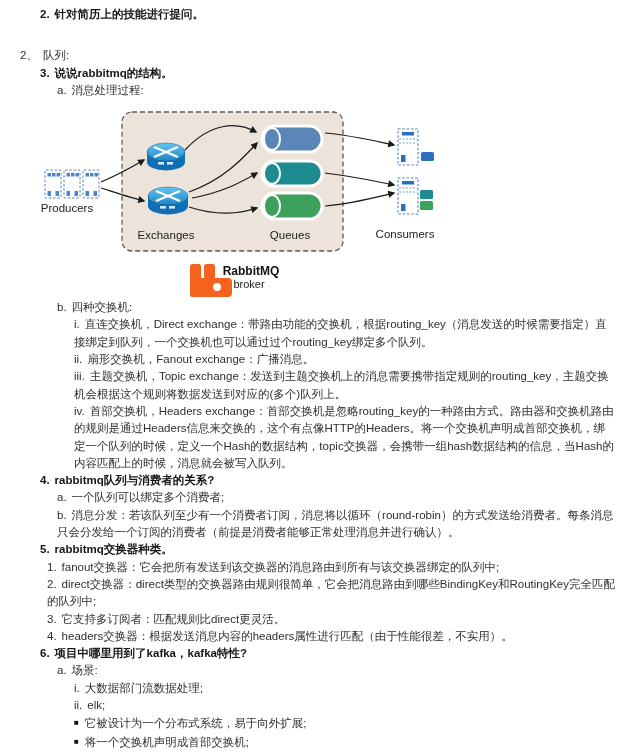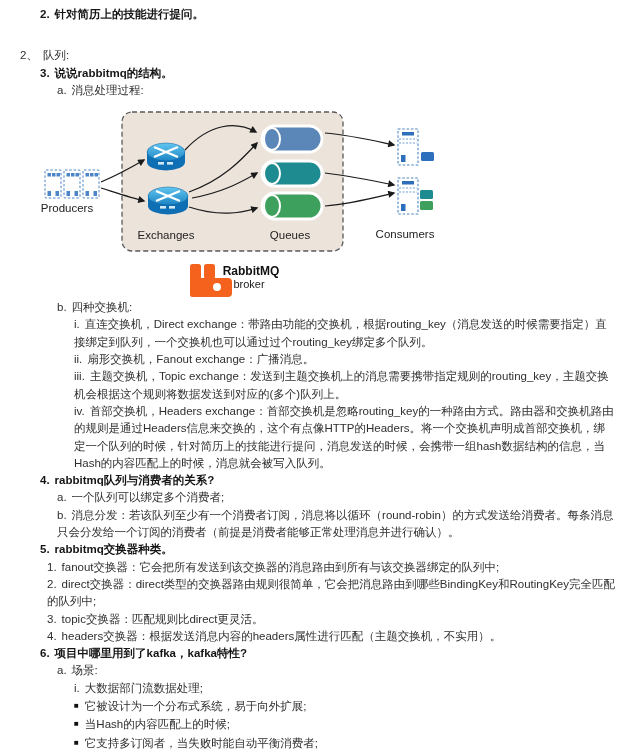--- a/index.html
+++ b/index.html
@@ -151,29 +151,30 @@
       </g>
       <text x="251" y="254" font-size="12" font-weight="bold" fill="#111" text-anchor="middle">RabbitMQ</text>
       <text x="249" y="267" font-size="11" fill="#222" text-anchor="middle">broker</text>
     </svg>
   </div>
 
   <div class="ln l3"><span class="mk">b.</span><span class="tx">四种交换机:</span></div>
   <div class="ln l4"><span class="mk">i.</span><span class="tx">直连交换机，Direct exchange：带路由功能的交换机，根据routing_key（消息发送的时候需要指定）直接绑定到队列，一个交换机也可以通过过个routing_key绑定多个队列。</span></div>
   <div class="ln l4"><span class="mk">ii.</span><span class="tx">扇形交换机，Fanout exchange：广播消息。</span></div>
   <div class="ln l4"><span class="mk">iii.</span><span class="tx">主题交换机，Topic exchange：发送到主题交换机上的消息需要携带指定规则的routing_key，主题交换机会根据这个规则将数据发送到对应的(多个)队列上。</span></div>
-  <div class="ln l4"><span class="mk">iv.</span><span class="tx">首部交换机，Headers exchange：首部交换机是忽略routing_key的一种路由方式。路由器和交换机路由的规则是通过Headers信息来交换的，这个有点像HTTP的Headers。将一个交换机声明成首部交换机，绑定一个队列的时候，针对简历上的技能进行提问，消息发送的时候，会携带一组hash数据结构的信息，当Hash的内容匹配上的时候，消息就会被写入队列。</span></div>
+  <div class="ln l4"><span class="mk">iv.</span><span class="tx">首部交换机，Headers exchange：首部交换机是忽略routing_key的一种路由方式。路由器和交换机路由的规则是通过Headers信息来交换的，这个有点像HTTP的Headers。将一个交换机声明成首部交换机，绑定一个队列的时候，定义一个Hash的数据结构，topic交换器，会携带一组hash数据结构的信息，当Hash的内容匹配上的时候，消息就会被写入队列。</span></div>
   <div class="ln l2 b"><span class="mk">4.</span><span class="tx">rabbitmq队列与消费者的关系?</span></div>
   <div class="ln l3"><span class="mk">a.</span><span class="tx">一个队列可以绑定多个消费者;</span></div>
   <div class="ln l3"><span class="mk">b.</span><span class="tx">消息分发：若该队列至少有一个消费者订阅，消息将以循环（round-robin）的方式发送给消费者。每条消息只会分发给一个订阅的消费者（前提是消费者能够正常处理消息并进行确认）。</span></div>
   <div class="ln l2 b"><span class="mk">5.</span><span class="tx">rabbitmq交换器种类。</span></div>
   <div class="ln l4n"><span class="mk">1.</span><span class="tx">fanout交换器：它会把所有发送到该交换器的消息路由到所有与该交换器绑定的队列中;</span></div>
   <div class="ln l4n"><span class="mk">2.</span><span class="tx">direct交换器：direct类型的交换器路由规则很简单，它会把消息路由到哪些BindingKey和RoutingKey完全匹配的队列中;</span></div>
-  <div class="ln l4n"><span class="mk">3.</span><span class="tx">topic交换器：匹配规则比direct更灵活。</span></div>
-  <div class="ln l4n"><span class="mk">4.</span><span class="tx">headers交换器：根据发送消息内容的headers属性进行匹配（主题交换机，不实用）。</span></div>
+  <div class="ln l4n"><span class="mk">3.</span><span class="tx">它支持多订阅者：匹配规则比direct更灵活。</span></div>
+  <div class="ln l4n"><span class="mk">4.</span><span class="tx">headers交换器：根据发送消息内容的headers属性进行匹配（由于性能很差，不实用）。</span></div>
   <div class="ln l2 b"><span class="mk">6.</span><span class="tx">项目中哪里用到了kafka，kafka特性?</span></div>
   <div class="ln l3"><span class="mk">a.</span><span class="tx">场景:</span></div>
   <div class="ln l4"><span class="mk">i.</span><span class="tx">大数据部门流数据处理;</span></div>
+  <div class="ln l4"><span class="mk">ii.</span><span class="tx">elk;</span></div>
   <div class="ln l4 blt"><span class="mk">■</span><span class="tx">它被设计为一个分布式系统，易于向外扩展;</span></div>
-  <div class="ln l4 blt"><span class="mk">■</span><span class="tx">当Hash的内容匹配上的时候;</span></div>
+  <div class="ln l4 blt"><span class="mk">■</span><span class="tx">将一个交换机声明成首部交换机;</span></div>
   <div class="ln l4 blt"><span class="mk">■</span><span class="tx">它支持多订阅者，当失败时能自动平衡消费者;</span></div>
 
 </div>
 
 </body></html>

